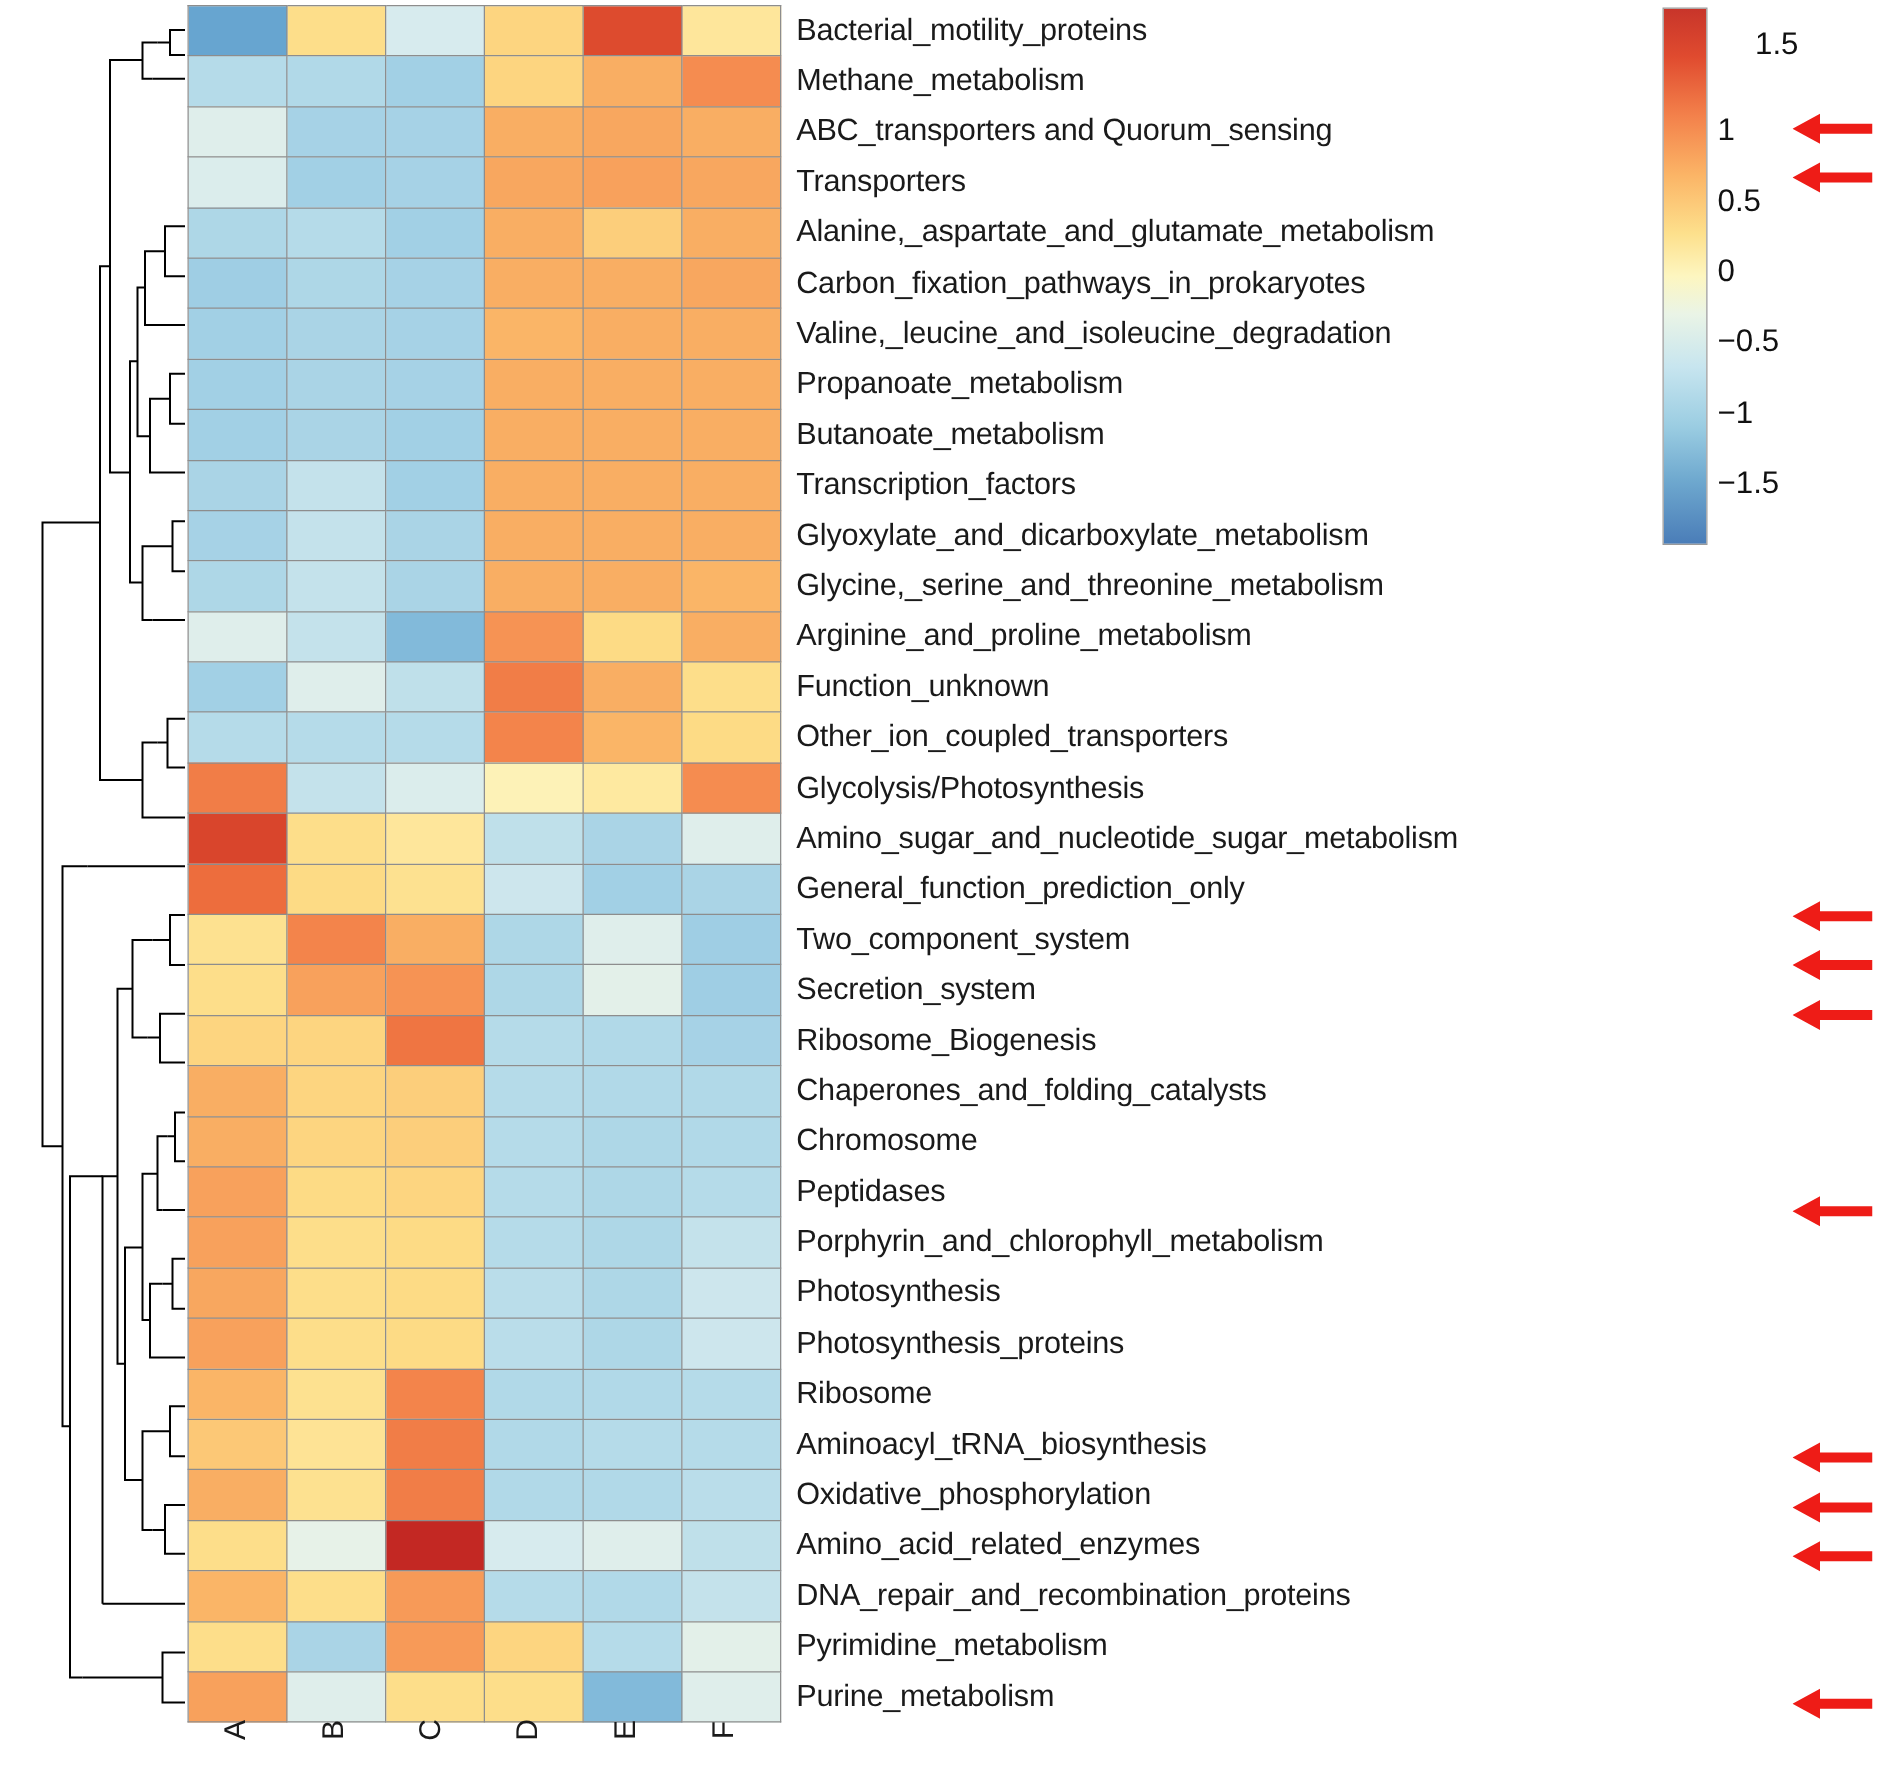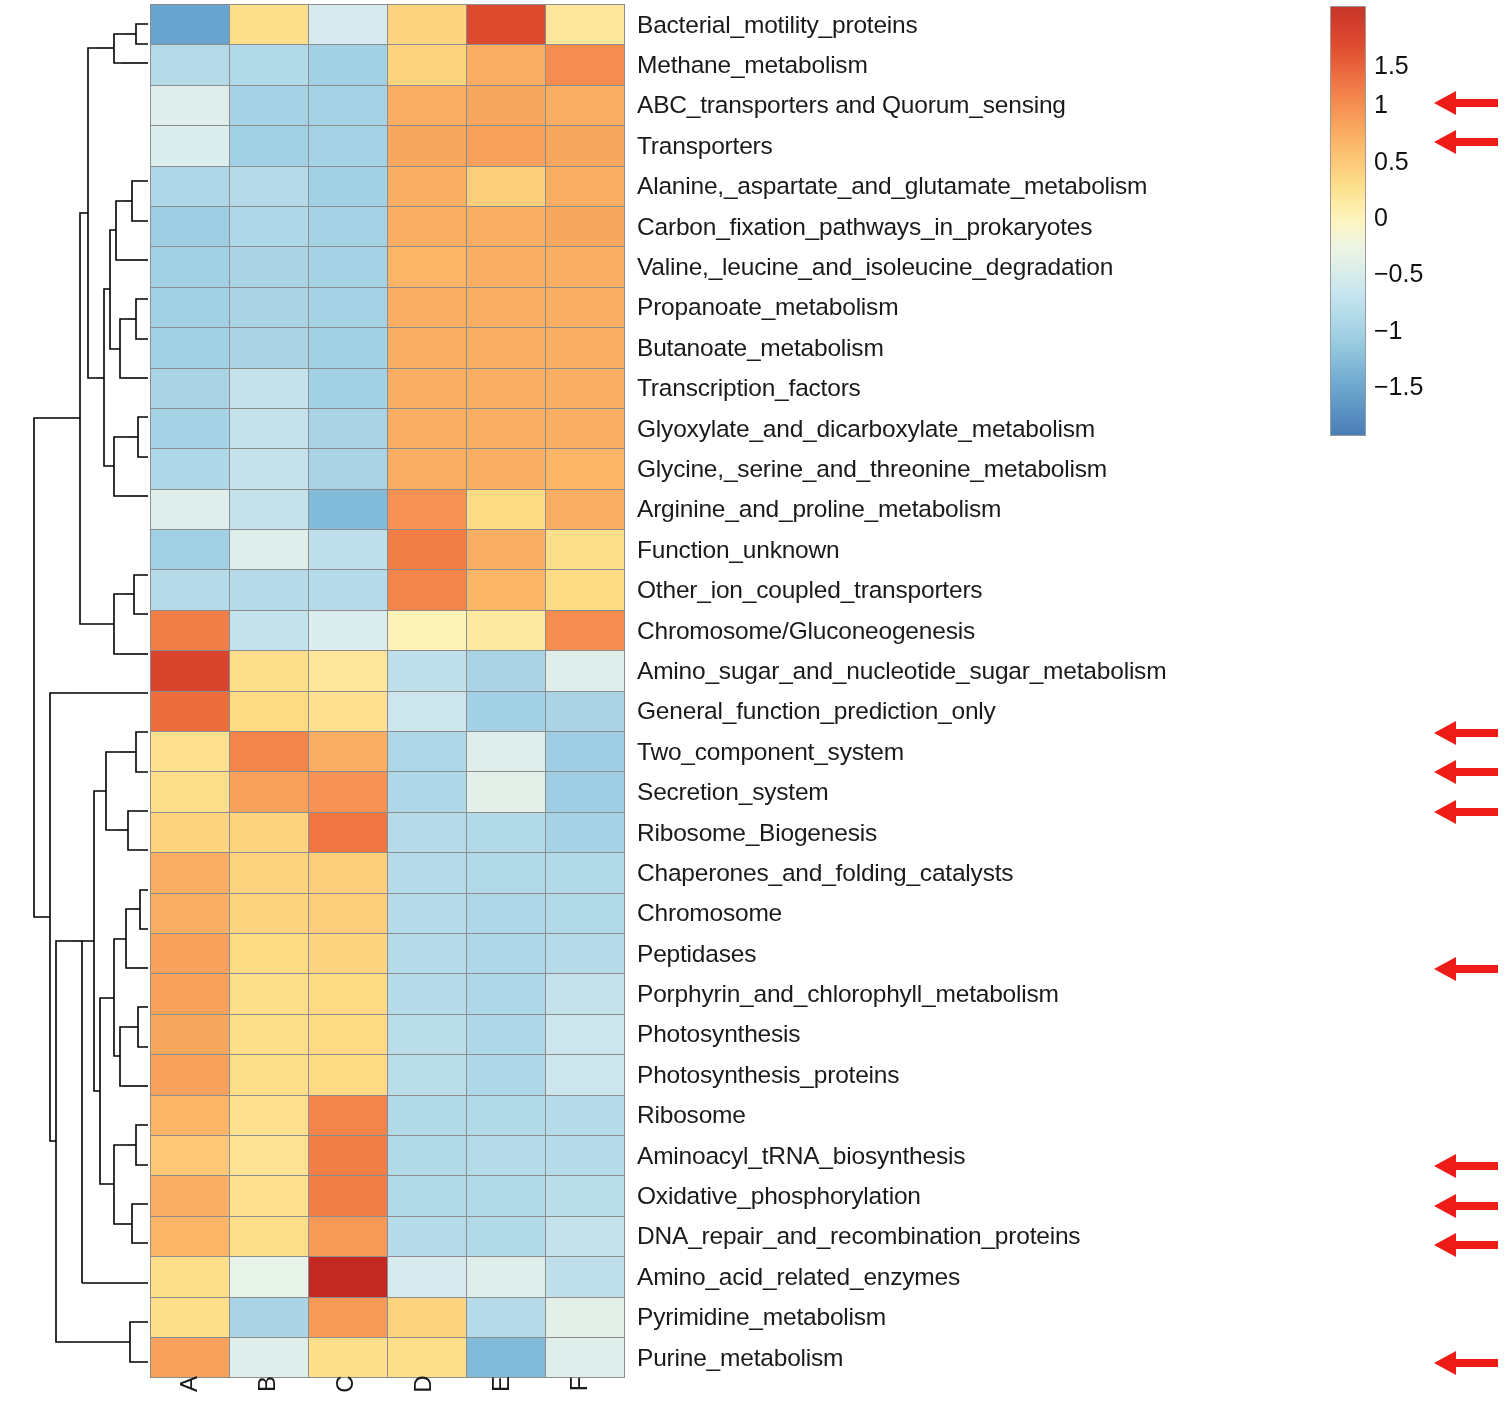--- a/index.html
+++ b/index.html
@@ -317,21 +317,21 @@
             <td class="cell" title="0.5" style="background: rgb(253, 219, 133);"></td>
             <td class="rowlabel">Other_ion_coupled_transporters</td>
           </tr>
           <tr>
             <td class="cell" title="1.2" style="background: rgb(241, 125, 71);"></td>
             <td class="cell" title="-0.55" style="background: rgb(196, 226, 235);"></td>
             <td class="cell" title="-0.3" style="background: rgb(219, 237, 236);"></td>
             <td class="cell" title="0.1" style="background: rgb(253, 242, 183);"></td>
             <td class="cell" title="0.25" style="background: rgb(254, 233, 160);"></td>
             <td class="cell" title="1.1" style="background: rgb(245, 140, 80);"></td>
-            <td class="rowlabel">Chromosome/Gluconeogenesis</td>
+            <td class="rowlabel">Glycolysis/Photosynthesis</td>
           </tr>
           <tr>
             <td class="cell" title="1.6" style="background: rgb(217, 69, 44);"></td>
             <td class="cell" title="0.45" style="background: rgb(253, 222, 138);"></td>
             <td class="cell" title="0.3" style="background: rgb(254, 230, 155);"></td>
             <td class="cell" title="-0.6" style="background: rgb(191, 224, 234);"></td>
             <td class="cell" title="-0.85" style="background: rgb(170, 212, 230);"></td>
             <td class="cell" title="-0.25" style="background: rgb(223, 238, 235);"></td>
             <td class="rowlabel">Amino_sugar_and_nucleotide_sugar_metabolism</td>
           </tr>
@@ -446,36 +446,36 @@
           <tr>
             <td class="cell" title="0.85" style="background: rgb(249, 174, 99);"></td>
             <td class="cell" title="0.4" style="background: rgb(253, 225, 144);"></td>
             <td class="cell" title="1.2" style="background: rgb(241, 125, 71);"></td>
             <td class="cell" title="-0.75" style="background: rgb(177, 217, 232);"></td>
             <td class="cell" title="-0.75" style="background: rgb(177, 217, 232);"></td>
             <td class="cell" title="-0.65" style="background: rgb(186, 221, 234);"></td>
             <td class="rowlabel">Oxidative_phosphorylation</td>
           </tr>
           <tr>
-            <td class="cell" title="0.8" style="background: rgb(250, 181, 103);"></td>
-            <td class="cell" title="0.45" style="background: rgb(253, 222, 138);"></td>
-            <td class="cell" title="1" style="background: rgb(247, 154, 88);"></td>
-            <td class="cell" title="-0.7" style="background: rgb(181, 219, 233);"></td>
-            <td class="cell" title="-0.75" style="background: rgb(177, 217, 232);"></td>
-            <td class="cell" title="-0.55" style="background: rgb(196, 226, 235);"></td>
-            <td class="rowlabel">DNA_repair_and_recombination_proteins</td>
-          </tr>
-          <tr>
             <td class="cell" title="0.45" style="background: rgb(253, 222, 138);"></td>
             <td class="cell" title="-0.15" style="background: rgb(231, 242, 232);"></td>
             <td class="cell" title="1.85" style="background: rgb(195, 40, 35);"></td>
             <td class="cell" title="-0.35" style="background: rgb(215, 235, 238);"></td>
             <td class="cell" title="-0.25" style="background: rgb(223, 238, 235);"></td>
             <td class="cell" title="-0.6" style="background: rgb(191, 224, 234);"></td>
             <td class="rowlabel">Amino_acid_related_enzymes</td>
+          </tr>
+          <tr>
+            <td class="cell" title="0.8" style="background: rgb(250, 181, 103);"></td>
+            <td class="cell" title="0.45" style="background: rgb(253, 222, 138);"></td>
+            <td class="cell" title="1" style="background: rgb(247, 154, 88);"></td>
+            <td class="cell" title="-0.7" style="background: rgb(181, 219, 233);"></td>
+            <td class="cell" title="-0.75" style="background: rgb(177, 217, 232);"></td>
+            <td class="cell" title="-0.55" style="background: rgb(196, 226, 235);"></td>
+            <td class="rowlabel">DNA_repair_and_recombination_proteins</td>
           </tr>
           <tr>
             <td class="cell" title="0.45" style="background: rgb(253, 222, 138);"></td>
             <td class="cell" title="-0.85" style="background: rgb(170, 212, 230);"></td>
             <td class="cell" title="1" style="background: rgb(247, 154, 88);"></td>
             <td class="cell" title="0.55" style="background: rgb(253, 213, 128);"></td>
             <td class="cell" title="-0.7" style="background: rgb(181, 219, 233);"></td>
             <td class="cell" title="-0.2" style="background: rgb(227, 240, 233);"></td>
             <td class="rowlabel">Pyrimidine_metabolism</td>
           </tr>
@@ -496,21 +496,21 @@
       <div class="collabel" style="left: 0px;"><span>A</span></div>
       <div class="collabel" style="left: 78px;"><span>B</span></div>
       <div class="collabel" style="left: 156px;"><span>C</span></div>
       <div class="collabel" style="left: 234px;"><span>D</span></div>
       <div class="collabel" style="left: 312px;"><span>E</span></div>
       <div class="collabel" style="left: 390px;"><span>F</span></div>
     </div>
 
   <div id="colorbar"></div>
   <div id="colorbar-ticks">
-      <div class="cb-tick" style="top: 51px;">1.5</div>
+      <div class="cb-tick" style="top: 21px; margin-left: 30px;">1.5</div>
       <div class="cb-tick" style="top: 90.3684px;">1</div>
       <div class="cb-tick" style="top: 146.684px;">0.5</div>
       <div class="cb-tick" style="top: 203px;">0</div>
       <div class="cb-tick" style="top: 259.316px;">−0.5</div>
       <div class="cb-tick" style="top: 315.632px;">−1</div>
       <div class="cb-tick" style="top: 371.947px;">−1.5</div>
     </div>
 
   <div id="arrows">
       <svg class="arrow" viewBox="0 0 64 26" style="top: 89.5px;">

